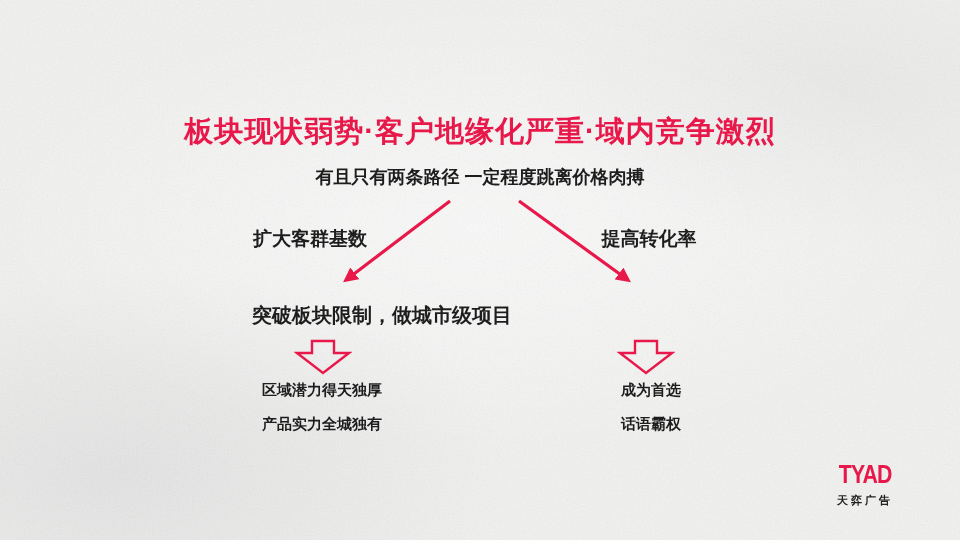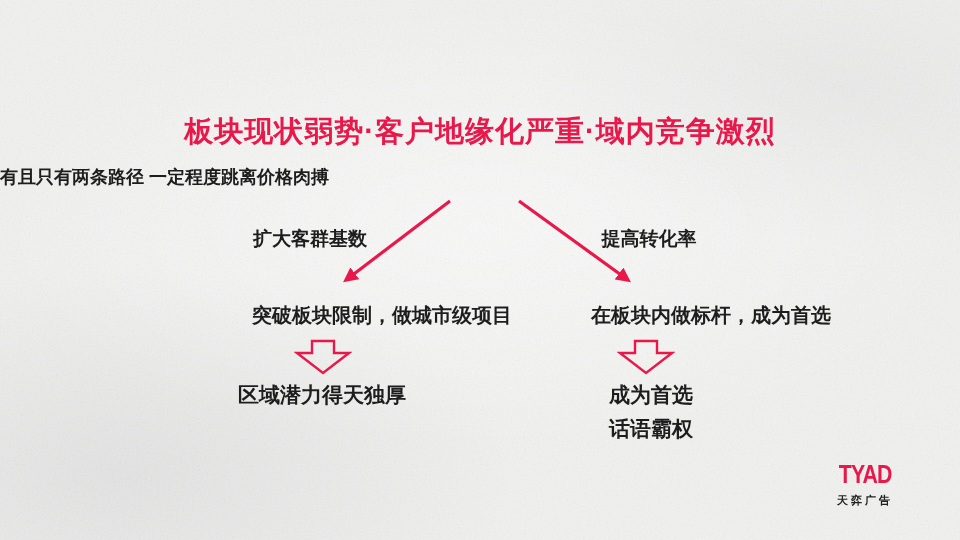--- a/index.html
+++ b/index.html
@@ -32,20 +32,21 @@
   }
   .title{
     position:absolute;top:112px;left:0;width:960px;
     text-align:center;
     font-size:29px;font-weight:800;
     letter-spacing:1px;
     color:var(--accent);
   }
   .subtitle{
     position:absolute;top:165px;left:0;width:960px;
+    text-align:center;
     font-size:18px;font-weight:700;
     color:var(--ink);
   }
   .fork{
     position:absolute;inset:0;width:960px;height:540px;
     color:var(--accent);
     pointer-events:none;
   }
   .branch-label{
     position:absolute;top:226px;width:300px;
@@ -65,21 +66,21 @@
   .strategy.right{left:451px;}
   .hollow-arrow{
     position:absolute;top:339px;width:58px;height:36px;
     color:var(--accent);
   }
   .hollow-arrow.left{left:294px;}
   .hollow-arrow.right{left:617px;}
   .outcome{
     position:absolute;width:380px;
     text-align:center;
-    font-size:21px;font-weight:600;
+    font-size:15px;font-weight:600;
     color:var(--ink);
   }
   .outcome.l1{top:381px;}
   .outcome.l2{top:415px;}
   .outcome.col-left{left:132px;}
   .outcome.col-right{left:461px;}
   .logo{
     position:absolute;top:461px;right:28px;width:134px;
     text-align:center;
   }
@@ -122,30 +123,30 @@
       </marker>
     </defs>
     <line x1="450" y1="201" x2="346" y2="280" stroke="currentColor" stroke-width="3.2" marker-end="url(#ah)"></line>
     <line x1="519" y1="201" x2="628" y2="280" stroke="currentColor" stroke-width="3.2" marker-end="url(#ah)"></line>
   </svg>
 
   <div class="branch-label right">提高转化率</div>
   <div class="branch-label left">扩大客群基数</div>
 
   <div class="strategy left">突破板块限制，做城市级项目</div>
-  <div class="strategy right">在板块内做标杆，成为首选</div>
 
   <svg class="hollow-arrow left" viewBox="0 0 58 36" aria-hidden="true">
     <polygon points="18,2 40,2 40,14 55,14 29,34 3,14 18,14" fill="none" stroke="currentColor" stroke-width="2.4" stroke-linejoin="miter"></polygon>
   </svg>
   <svg class="hollow-arrow right" viewBox="0 0 58 36" aria-hidden="true">
     <polygon points="18,2 40,2 40,14 55,14 29,34 3,14 18,14" fill="none" stroke="currentColor" stroke-width="2.4" stroke-linejoin="miter"></polygon>
   </svg>
 
   <div class="outcome col-left l1">区域潜力得天独厚</div>
+  <div class="outcome col-left l2">产品实力全城独有</div>
   <div class="outcome col-right l1">成为首选</div>
   <div class="outcome col-right l2">话语霸权</div>
 
   <div class="logo">
     <div class="logo-brand">TYAD</div>
     <div class="logo-company">天弈广告</div>
   </div>
 
 </div>
 

